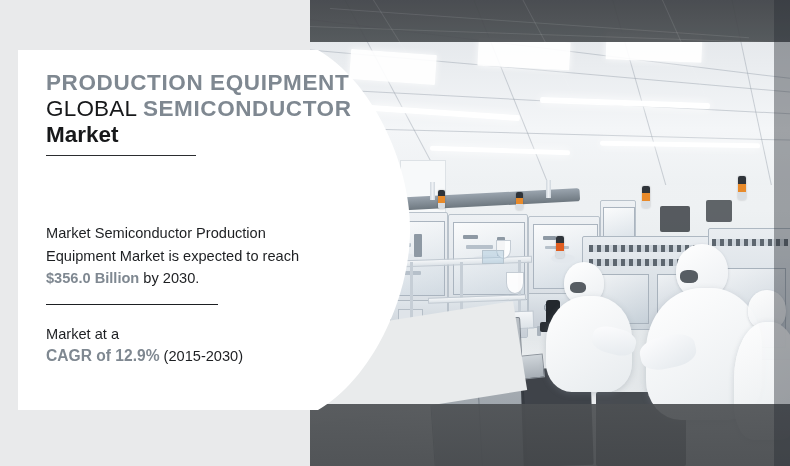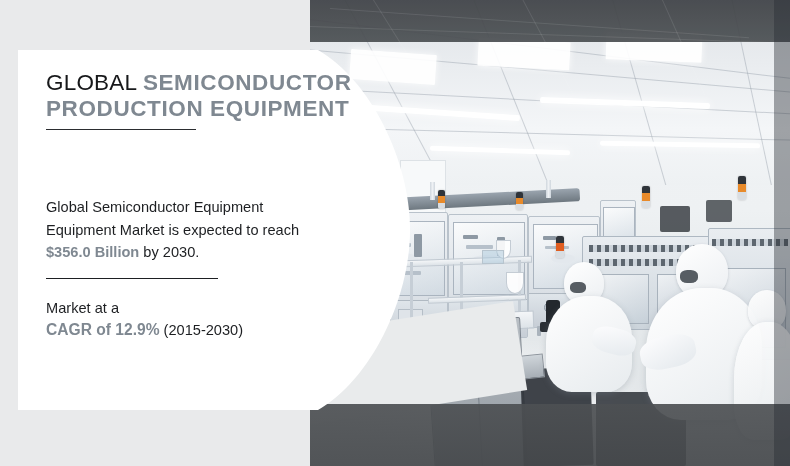--- a/index.html
+++ b/index.html
@@ -349,30 +349,31 @@
       </div>
       <div class="band-bot"></div>
       <div class="strip-right"></div>
     </div>
   </div>
 
   <div class="card">
     <div class="card-inner">
 
       <h1 class="title">
+        <span class="t-line t-bold">PRODUCTION EQUIPMENT</span>
         <span class="t-line">
           <span class="t-light">GLOBAL </span><span class="t-bold">SEMICONDUCTOR</span>
         </span>
-        <span class="t-line t-bold">PRODUCTION EQUIPMENT</span>
+        <span class="t-line t-market">Market</span>
       </h1>
 
       <div class="rule-sub"></div>
 
       <p class="para">
-        <span>Global Semiconductor Equipment Equipment Market is expected to reach </span><span class="accent">$356.0 Billion</span><span> by 2030.</span>
+        <span>Market Semiconductor Production Equipment Market is expected to reach </span><span class="accent">$356.0 Billion</span><span> by 2030.</span>
       </p>
 
       <div class="rule-mid"></div>
 
       <p class="growth">
         <span>Market at a</span><br>
         <span class="accent big">CAGR of 12.9%</span><span> (2015-2030)</span>
       </p>
 
     </div>

